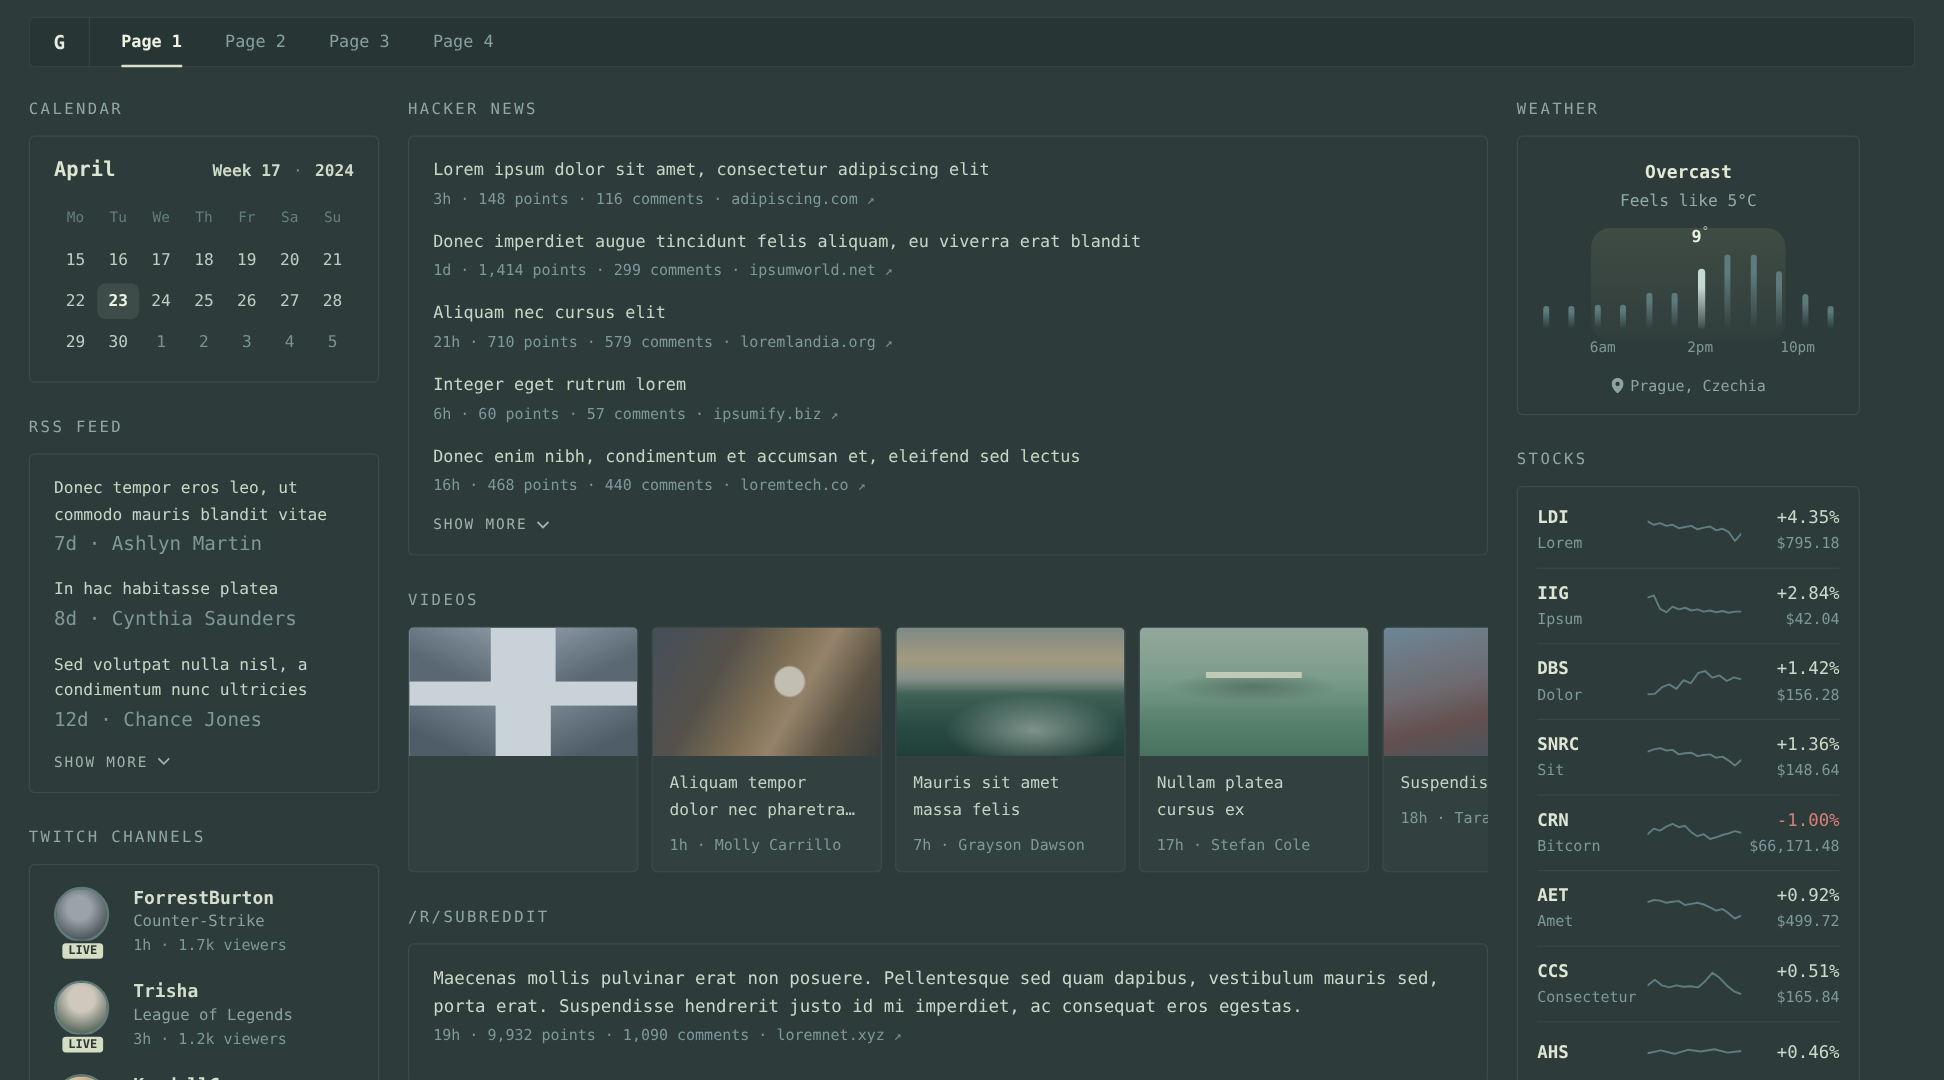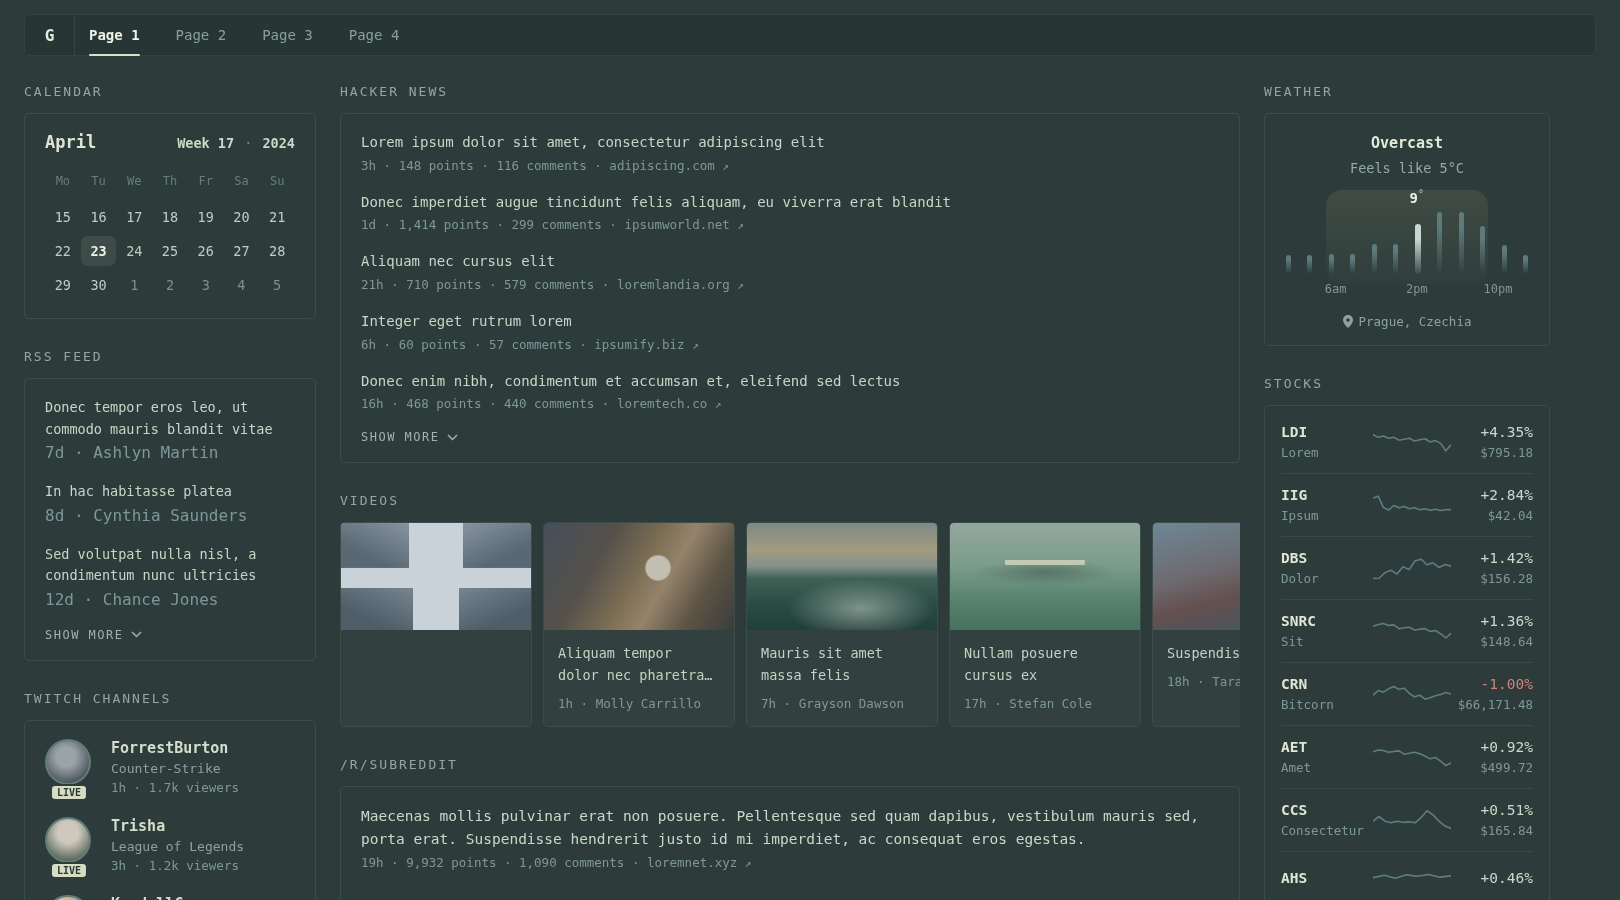--- a/index.html
+++ b/index.html
@@ -13,21 +13,21 @@
     width:1620px;height:900px;overflow:hidden;background:var(--background);
     font-family:"DejaVu Sans Mono","Liberation Mono",monospace;color:var(--text-body);
     -webkit-font-smoothing:antialiased;
   }
   .page{padding:14px 24px 0;}
   
   .topbar{display:flex;align-items:stretch;height:42px;background:var(--header-bg);
     border:1px solid #334342;border-radius:5px;box-sizing:border-box;}
   .logo{width:49px;display:flex;align-items:center;justify-content:center;
     border-right:1px solid #364645;color:#e6ecdb;font-size:16px;font-weight:700;cursor:pointer;}
-  .tabs{display:flex;gap:36px;margin-left:14px;}
+  .tabs{display:flex;gap:36px;margin-left:26px;}
   .tab{position:relative;display:flex;align-items:center;color:#87a09e;font-size:14px;cursor:pointer;}
   .tab.active{color:#eef3e3;font-weight:700;}
   .tab.active::after{content:'';position:absolute;left:0;right:0;bottom:-1px;height:2px;
     background:var(--accent);border-radius:1px;}
   
   .columns{display:grid;grid-template-columns:292px 900px 286px;column-gap:24px;margin-top:28px;align-items:start;}
   .section{margin-bottom:30px;}
   .section-title{font-size:13px;letter-spacing:2px;color:var(--text-section);margin-bottom:14px;}
   .card{border:1px solid var(--card-border);border-radius:5px;padding:18px 20px;box-sizing:border-box;}
   
@@ -300,21 +300,21 @@
           <div class="video-card">
             <div class="thumb thumb-3"></div>
             <div class="video-body">
               <div class="video-title">Mauris sit amet massa felis</div>
               <div class="video-meta">7h · Grayson Dawson</div>
             </div>
           </div>
           <div class="video-card">
             <div class="thumb thumb-4"></div>
             <div class="video-body">
-              <div class="video-title">Nullam posuere cursus ex</div>
+              <div class="video-title">Nullam platea cursus ex</div>
               <div class="video-meta">17h · Stefan Cole</div>
             </div>
           </div>
           <div class="video-card">
             <div class="thumb thumb-5"></div>
             <div class="video-body">
               <div class="video-title">Suspendisse diam</div>
               <div class="video-meta">18h · Tara</div>
             </div>
           </div>

